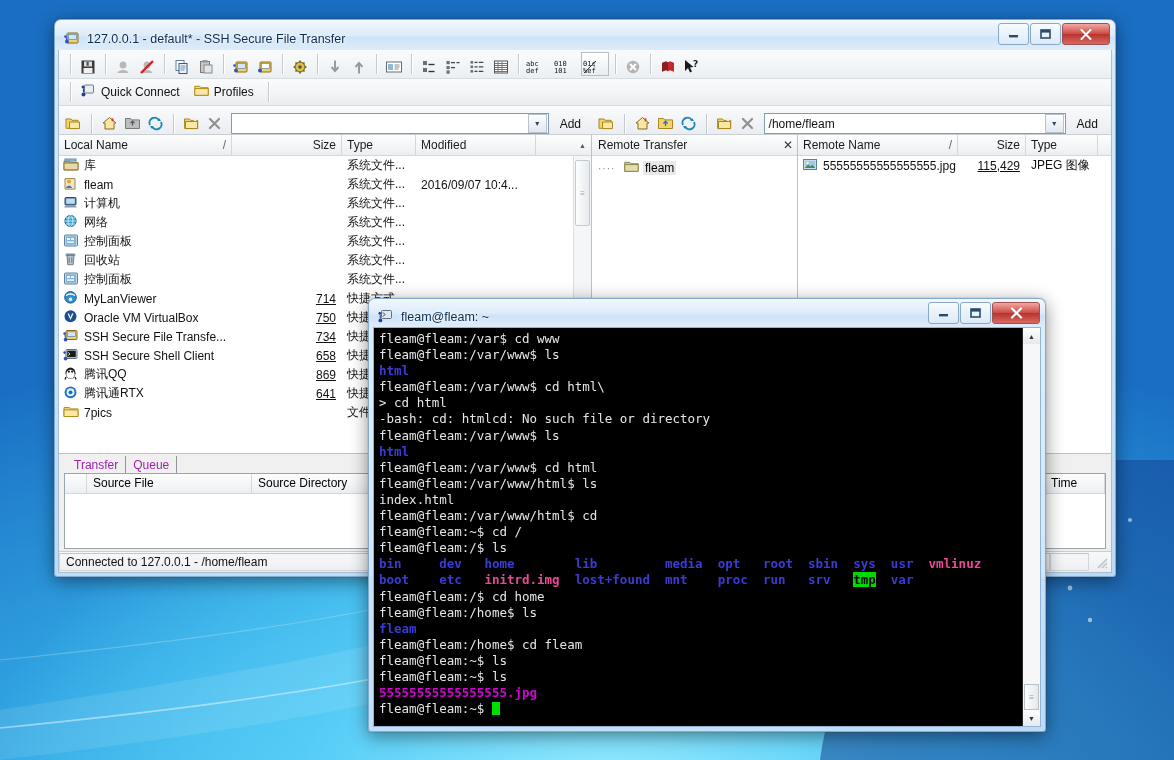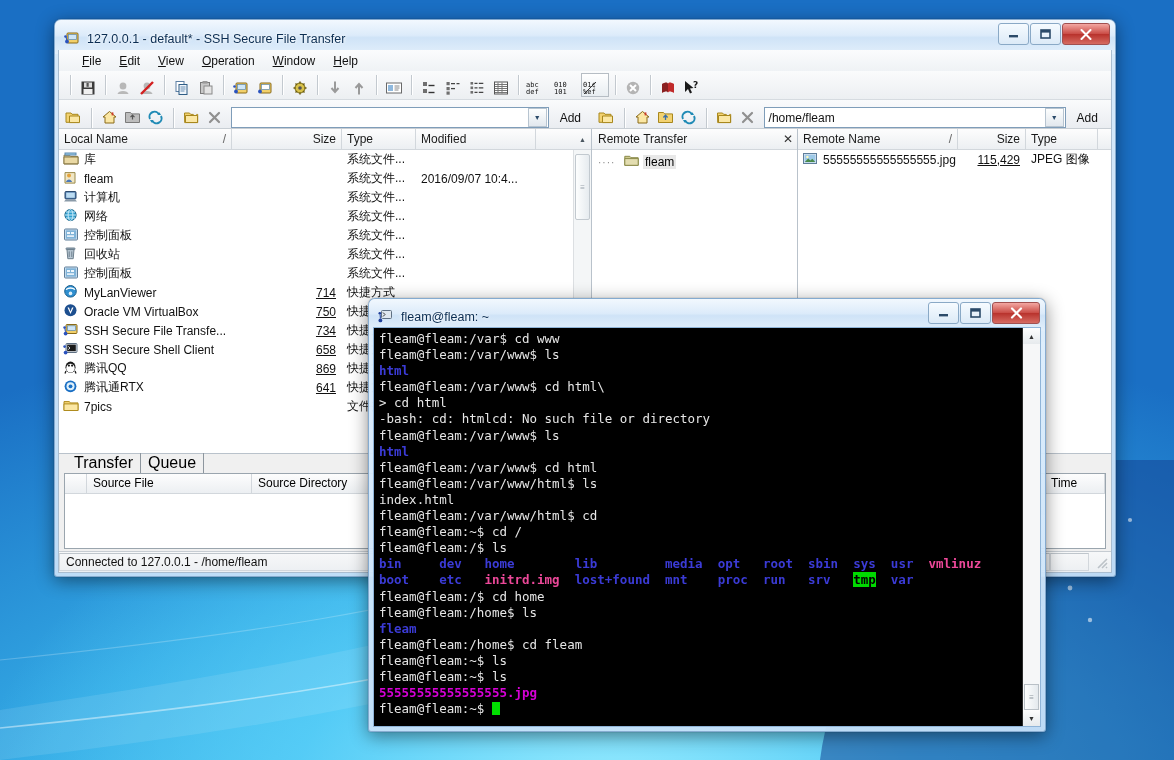--- a/index.html
+++ b/index.html
@@ -95,21 +95,21 @@
   .rftree{flex:1;padding:4px 0 0 6px;font-size:12px;}
   .treenode{display:flex;align-items:center;gap:4px;}
   .treenode .dots{width:22px;color:#888;font-size:10px;letter-spacing:1px;}
   .treenode .lbl{background:#e8e8e8;padding:0 2px;}
 
   .rlist{flex:1;display:flex;flex-direction:column;background:#fff;min-width:0;}
 
   
   .xfer{height:118px;border-top:1px solid #b9c2cb;background:#f0f0f0;display:flex;flex-direction:column;}
   .tabs{height:19px;display:flex;align-items:flex-end;padding-left:8px;gap:0;}
-  .tab{font-size:16px;padding:2px 7px 1px 7px;color:#000000;border-right:1px solid #8d969e;}
+  .tab{font-size:12px;padding:2px 7px 1px 7px;color:#a21caf;border-right:1px solid #8d969e;}
   .xbody{flex:1;margin:0 5px 2px 5px;border:1px solid #9aa5ae;background:#fff;display:flex;flex-direction:column;}
   .xhead{height:19px;display:flex;background:linear-gradient(180deg,#fdfdfd,#eceff2);border-bottom:1px solid #d2d7dc;font-size:12px;}
   .xhead .col{border-right:1px solid #d2d7dc;padding:2px 6px;box-sizing:border-box;white-space:nowrap;overflow:hidden;}
   .statusbar{height:20px;display:flex;align-items:center;border-top:1px solid #c6ccd2;
     background:linear-gradient(180deg,#f7f8f9,#eceff2);}
   .statusbar .sbcell{height:18px;display:flex;align-items:center;padding:0 6px;font-size:12px;color:#111;
     border:1px solid #d2d7dc;border-top-color:#bfc6cc;box-sizing:border-box;}
   .grip{width:14px;height:14px;margin-left:auto;margin-right:3px;opacity:.6;}
 
   
@@ -196,28 +196,20 @@
       <div class="cbtn close">
         <svg width="12" height="11" viewBox="0 0 12 11">
             <path d="M1.5 1 L10.5 10 M10.5 1 L1.5 10" stroke="#fff" stroke-width="2" stroke-linecap="round"></path>
           </svg>
       </div>
     </div>
   </div>
 
   <div class="client">
 
-    <div class="menubar">
-      <div class="mi"><u>F</u><span>ile</span></div>
-      <div class="mi"><u>E</u><span>dit</span></div>
-      <div class="mi"><u>V</u><span>iew</span></div>
-      <div class="mi"><u>O</u><span>peration</span></div>
-      <div class="mi"><u>W</u><span>indow</span></div>
-      <div class="mi"><u>H</u><span>elp</span></div>
-    </div>
 
     <div class="toolbar">
       <div class="tsep"></div>
       <div class="tbtn">
         <svg width="16" height="16" viewBox="0 0 16 16">
             <rect x="1.5" y="1.5" width="13" height="13" fill="#3a3a3a"></rect>
             <rect x="4" y="2.5" width="8" height="5" fill="#ddd"></rect>
             <rect x="6.5" y="3" width="2.2" height="3.8" fill="#555"></rect>
             <rect x="3.5" y="9" width="9" height="5" fill="#f0f0f0"></rect>
           </svg>
@@ -364,20 +356,44 @@
           </svg>
       </div>
       <div class="tbtn">
         <svg width="18" height="16" viewBox="0 0 18 16">
             <path d="M2 1 L2 12 L5 9 L7 13.5 L9 12.5 L7 8.5 L10.5 8 Z" fill="#1a1a1a"></path>
             <text x="10" y="8" font-size="9" font-weight="bold" fill="#1a1a1a" font-family="DejaVu Sans, sans-serif">?</text>
           </svg>
       </div>
     </div>
 
+    <div class="qcbar">
+      <div class="tsep"></div>
+      <div class="qcitem">
+        <span class="ico">
+          <svg width="15" height="15" viewBox="0 0 15 15">
+              <rect x="3.5" y="2" width="9" height="8" rx="1" fill="#e9eff5" stroke="#6c7b8a"></rect>
+              <circle cx="2.5" cy="11.5" r="2" fill="#20409a"></circle>
+              <circle cx="2" cy="4" r="1.4" fill="#20409a"></circle>
+              <path d="M2.4 5.2 L2.5 9.6" stroke="#20409a" stroke-width="1.1"></path>
+            </svg>
+        </span>
+        <span>Quick Connect</span>
+      </div>
+      <div class="qcitem">
+        <span class="ico">
+          <svg width="15" height="13" viewBox="0 0 15 13">
+              <path d="M.8 2.3h5l1.2 1.4h7.2v7.6H.8z" fill="#f5d77a" stroke="#b08c1e"></path>
+              <path d="M.8 4.6h13.4v6.7H.8z" fill="#fbe7a4" stroke="#b08c1e"></path>
+            </svg>
+        </span>
+        <span>Profiles</span>
+      </div>
+      <div class="tsep"></div>
+    </div>
 
     <div class="addrrow">
       <div class="abtn">
         <svg width="17" height="15" viewBox="0 0 17 15">
             <path d="M1 3h5l1 1.3h6v8H1z" fill="#f3d271" stroke="#a8871c"></path>
             <path d="M4.5 6h10v6.6h-10z" fill="#fbe7a4" stroke="#a8871c"></path>
           </svg>
       </div>
       <div class="tsep"></div>
       <div class="abtn">

